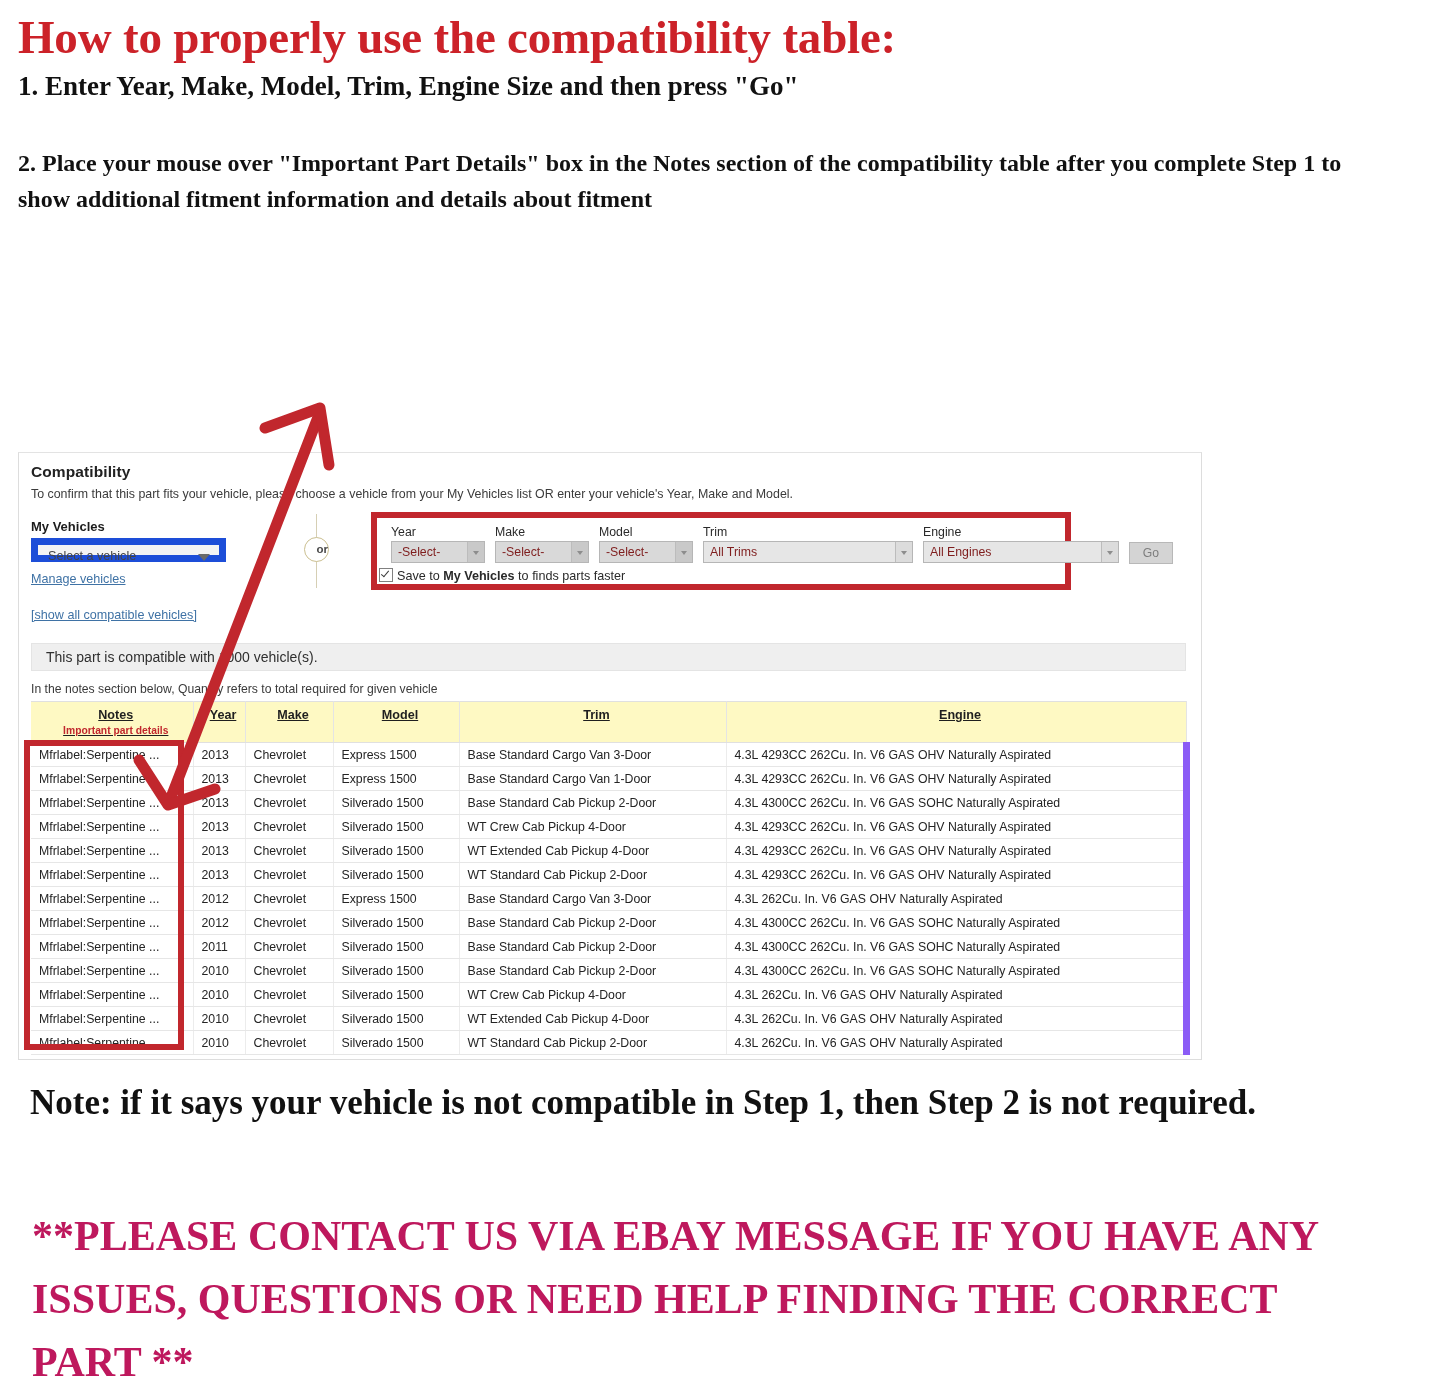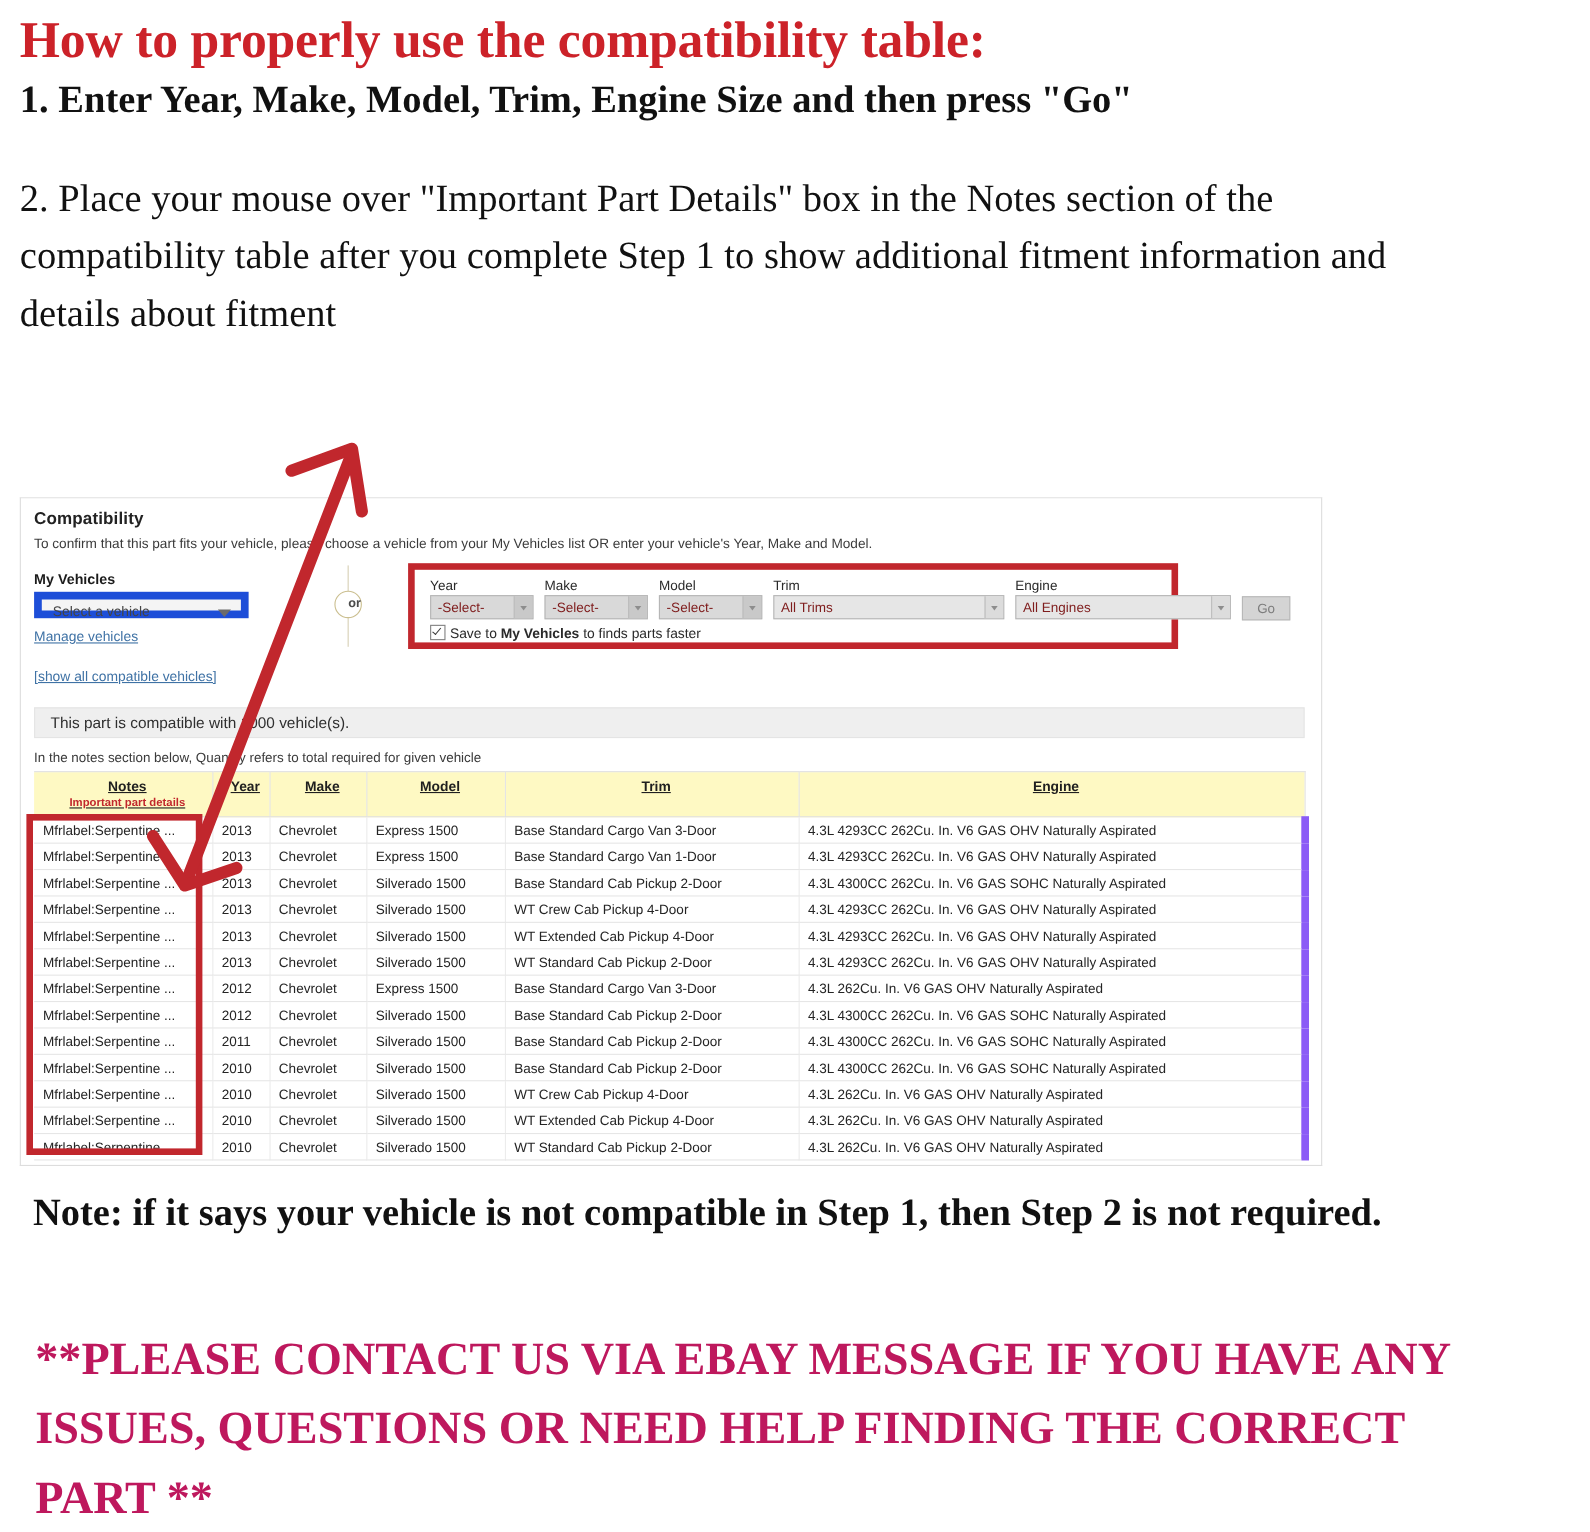--- a/index.html
+++ b/index.html
@@ -36,29 +36,29 @@
     font-weight: bold;
     color: #111111;
     font-size: 43px;
     line-height: 1.12;
     margin-top: 12px;
   }
   .step-line {
     font-family: "Liberation Serif", serif;
     font-weight: bold;
     color: #111111;
-    font-size: 35px;
+    font-size: 27px;
     line-height: 1.16;
     margin-top: 8px;
   }
   .step-block {
     font-family: "Liberation Serif", serif;
-    font-weight: normal;
+    font-weight: bold;
     color: #111111;
-    font-size: 35px;
+    font-size: 24px;
     line-height: 1.48;
     margin-top: 44px;
     width: 1330px;
   }
 
   
   .compat-panel {
     position: absolute;
     left: 18px;
     top: 452px;
@@ -244,21 +244,21 @@
     border: 1px solid #b8b8b8;
     box-sizing: border-box;
     text-align: center;
     font-size: 12.2px;
     line-height: 20px;
     color: #7d7d7d;
   }
 
   .save-row {
     position: absolute;
-    left: 14px;
+    left: 2px;
     top: 50px;
     font-size: 12.6px;
     color: #2a2a2a;
     white-space: nowrap;
   }
   .chk {
     display: inline-block;
     width: 12px;
     height: 12px;
     border: 1px solid #808080;

